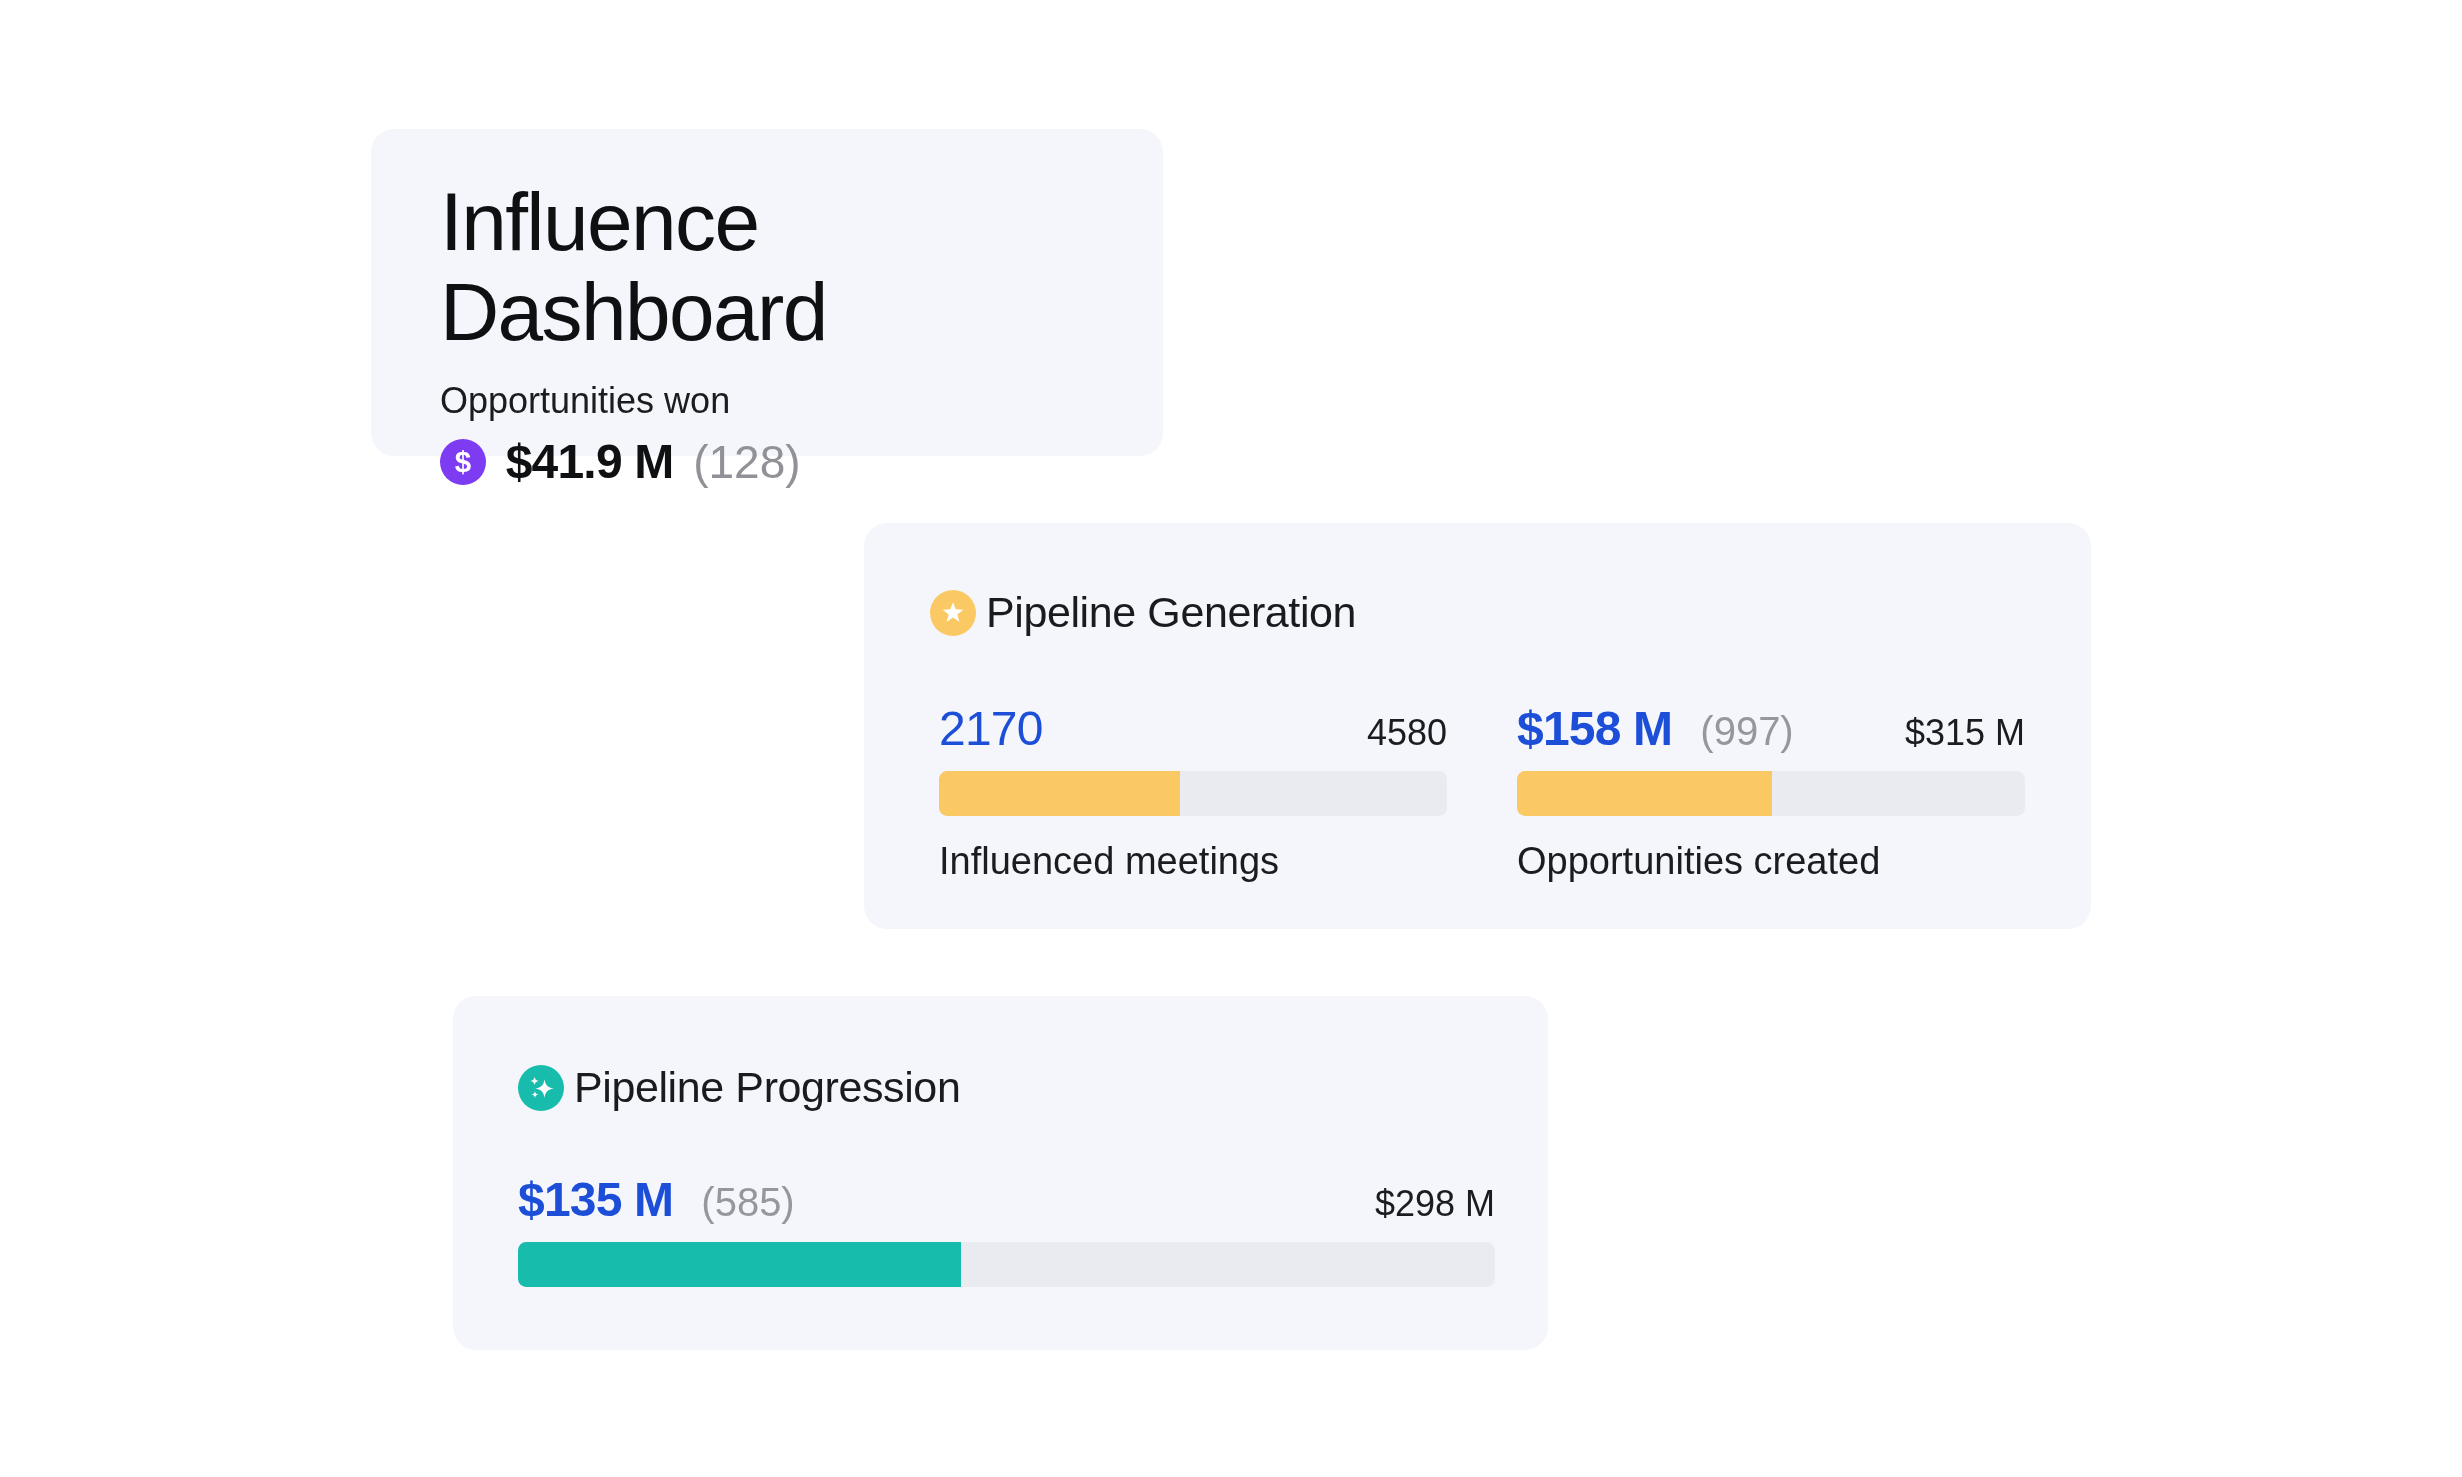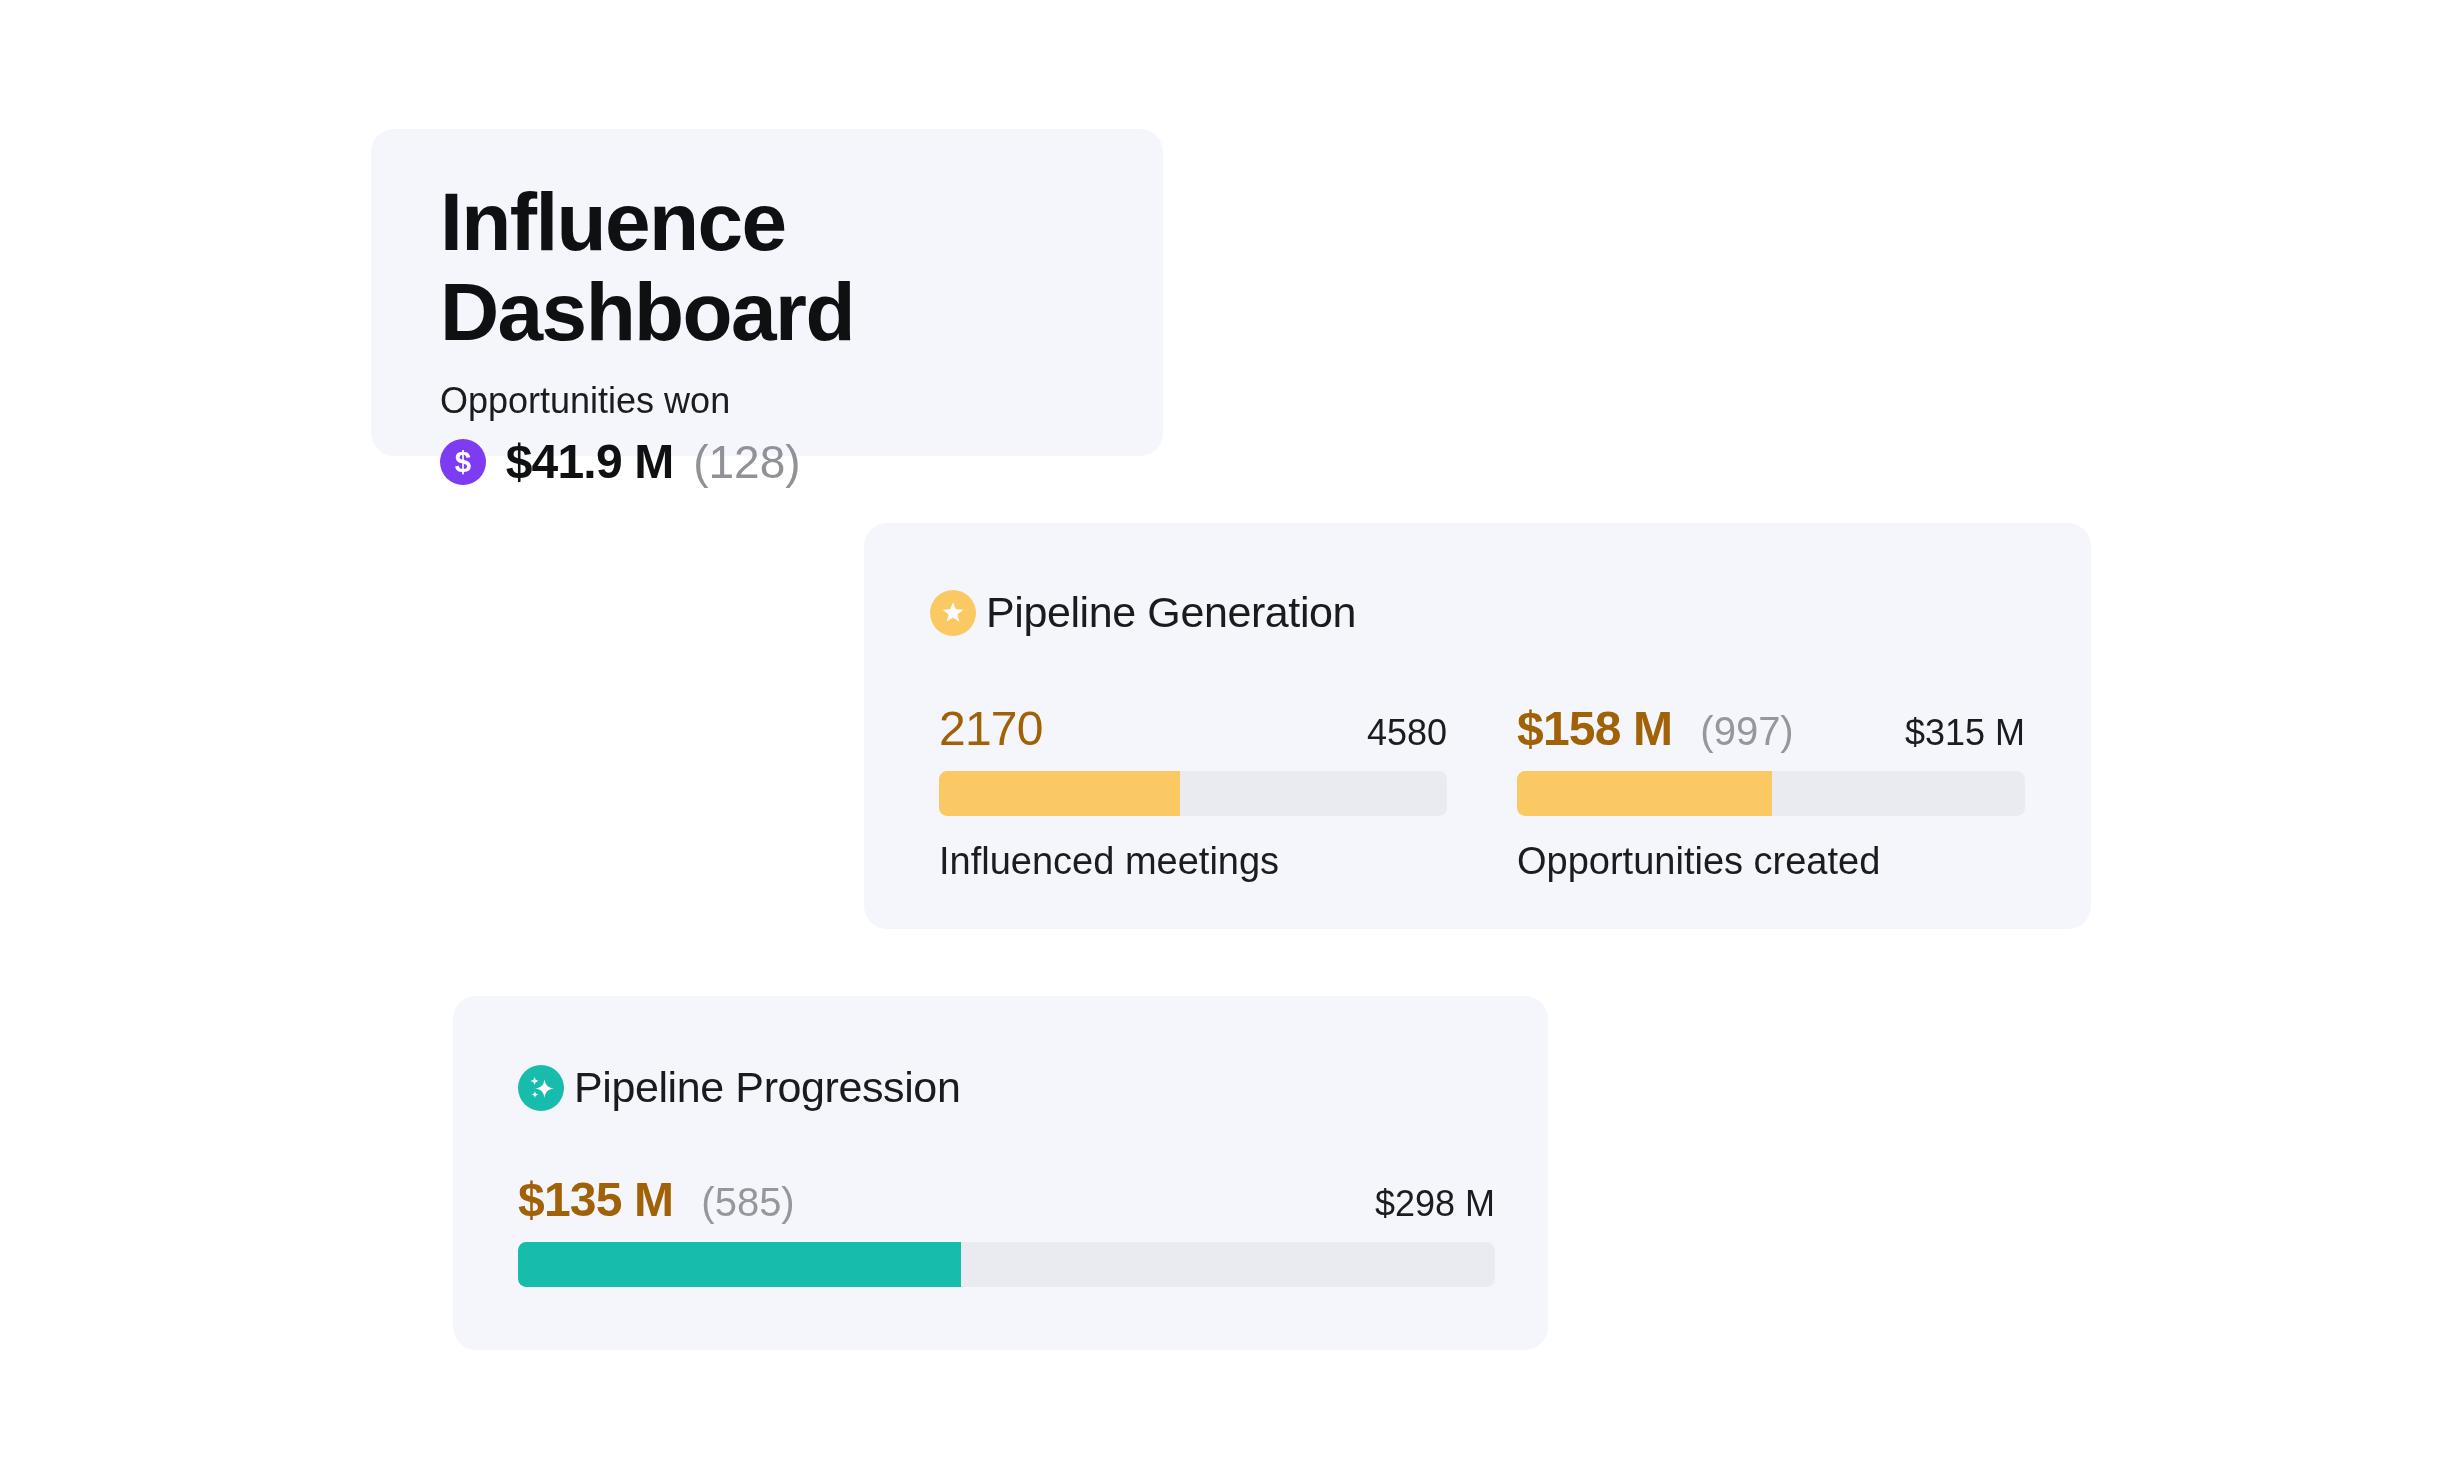--- a/index.html
+++ b/index.html
@@ -4,42 +4,42 @@
 <style>
   html,body{margin:0;padding:0;background:#ffffff;}
   .canvas{
     position:relative;width:2462px;height:1477px;background:#ffffff;overflow:hidden;
     font-family:"Liberation Sans","DejaVu Sans",sans-serif;color:#17181B;
   }
   .card{position:absolute;background:#F4F6FC;border-radius:23px;box-sizing:border-box;}
 
   
   .card-summary{left:371px;top:129px;width:792px;height:327px;padding:48px 49px 0 69px;}
-  .page-title{margin:0;font-size:82px;line-height:1.1;font-weight:bold;letter-spacing:-1.6px;color:#0F1012;}
+  .page-title{margin:0;font-size:82px;line-height:1.1;font-weight:normal;letter-spacing:-1.6px;color:#0F1012;}
   .metric-label{margin-top:26px;font-size:36px;line-height:1;color:#1B1C1F;}
   .money-row{margin-top:14.8px;display:flex;align-items:center;gap:19.7px;}
   .icon-circle{width:46px;height:46px;border-radius:50%;display:flex;align-items:center;justify-content:center;flex:none;}
   .icon-circle.purple{background:#7D3BF2;}
   .icon-circle.yellow{background:#FBC963;}
   .icon-circle.teal{background:#17BCAC;}
   .dollar-glyph{color:#ffffff;font-size:29.5px;font-weight:bold;line-height:1;}
   .money-val{font-size:48px;font-weight:bold;letter-spacing:-0.8px;color:#0F1012;}
   .money-count{font-size:46px;color:#919298;}
 
   
   .card-header{display:flex;align-items:center;gap:10px;}
   .card-title{margin:0;font-size:43px;font-weight:400;color:#1A1B1E;letter-spacing:-0.4px;}
 
   
   .card-generation{left:864px;top:523px;width:1227px;height:406px;padding:65px 66px 0 66px;}
   .metrics{display:flex;gap:70px;margin-top:66px;margin-left:9px;}
   .metric{flex:1;min-width:0;}
   .nums{display:flex;justify-content:space-between;align-items:baseline;}
   .nums-left{display:flex;align-items:baseline;gap:28px;}
-  .val{font-size:48px;font-weight:400;letter-spacing:-0.8px;color:#a16207;line-height:1.1;}
+  .val{font-size:48px;font-weight:400;letter-spacing:-0.8px;color:#1d4ed8;line-height:1.1;}
   .val.strong{font-weight:bold;}
   .count{font-size:40px;color:#96979C;}
   .target{font-size:36px;color:#1B1C1F;margin-left:44px;}
   .track{margin-top:14.8px;height:45px;border-radius:8.2px;background:#E9EBF0;overflow:hidden;}
   .fill{height:100%;}
   .fill.yellow{background:#FBC963;}
   .fill.teal{background:#17BCAC;}
   .bar-label{margin-top:24.6px;font-size:38px;color:#1B1C1F;}
 
   

